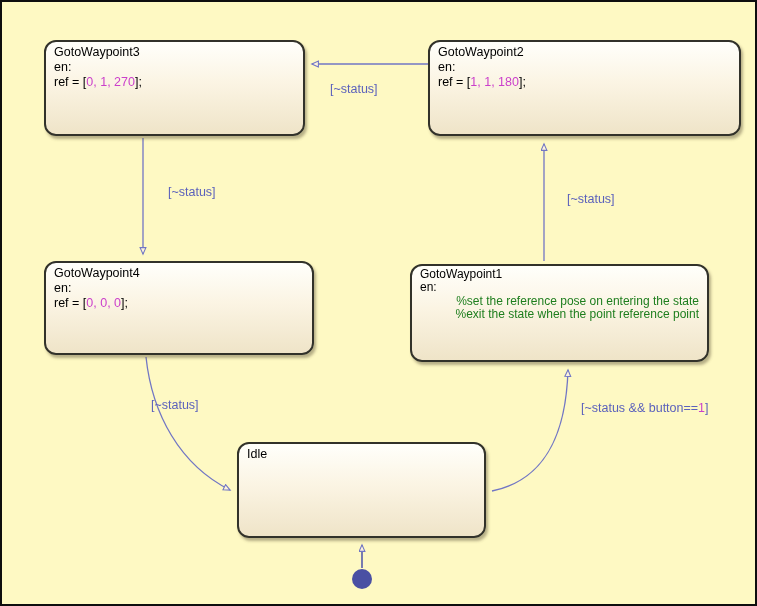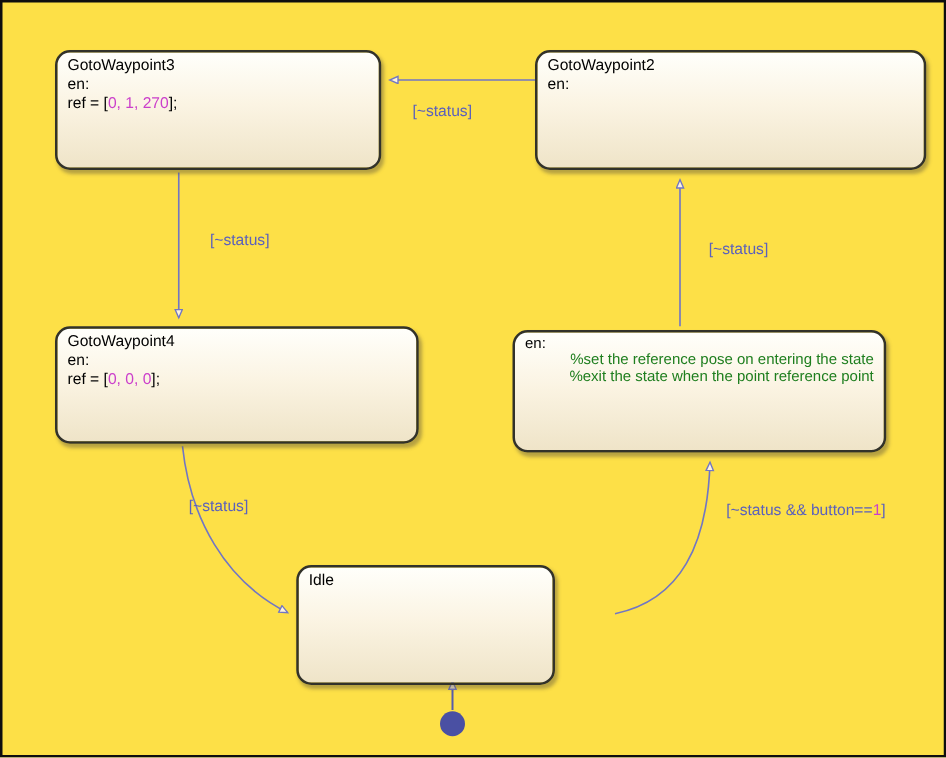--- a/index.html
+++ b/index.html
@@ -1,42 +1,42 @@
 <!DOCTYPE html>
 <html><head>
 <meta charset="utf-8">
 <style>
   html,body{margin:0;padding:0;background:#e8e8e8;}
   #stage{
     position:relative;
     width:757px;height:606px;
     box-sizing:border-box;
-    background:#fde047;
+    background:#fef9c3;
     border:2px solid #0e0e0e;
     overflow:hidden;
     font-family:"Liberation Sans",sans-serif;
   }
   #wires{position:absolute;left:0;top:0;width:757px;height:606px;}
   .state{
     position:absolute;
     box-sizing:border-box;
     border:2px solid #32322a;
     border-radius:12px;
     background:linear-gradient(180deg,#fffffb 0%,#fbf4e3 45%,#efe4c8 100%);
     box-shadow:2px 3px 3px rgba(95,85,60,0.45);
     padding:3px 8px;
     font-size:12.5px;
     line-height:15px;
     color:#000;
   }
   #state-gw3{left:42px;top:38px;width:261px;height:96px;}
   #state-gw2{left:426px;top:38px;width:313px;height:96px;}
-  #state-gw4{left:42px;top:259px;width:291px;height:94px;}
+  #state-gw4{left:42px;top:259px;width:270px;height:94px;}
   #state-gw1{left:408px;top:262px;width:299px;height:98px;font-size:12px;line-height:13.4px;padding-top:2px;}
-  #state-idle{left:235px;top:440px;width:207px;height:96px;margin-top:10px;}
+  #state-idle{left:235px;top:440px;width:249px;height:96px;}
   .num{color:#cb3fcb;}
   .comment{color:#1e7e1e;text-align:right;}
   .tlabel{
     position:absolute;
     color:#5b61bc;
     font-size:12.5px;
     line-height:15px;
     white-space:nowrap;
   }
   #tlabel-gw3-gw4{left:166px;top:183px;}
@@ -69,29 +69,31 @@
 
   <div class="state" id="state-gw3">
     <div>GotoWaypoint3</div>
     <div>en:</div>
     <div><span>ref = [</span><span class="num">0, 1, 270</span><span>];</span></div>
   </div>
 
   <div class="state" id="state-gw2">
     <div>GotoWaypoint2</div>
     <div>en:</div>
+    <div><span>ref = [</span><span class="num">1, 1, 180</span><span>];</span></div>
   </div>
 
   <div class="state" id="state-gw4">
     <div>GotoWaypoint4</div>
     <div>en:</div>
     <div><span>ref = [</span><span class="num">0, 0, 0</span><span>];</span></div>
   </div>
 
   <div class="state" id="state-gw1">
+    <div>GotoWaypoint1</div>
     <div>en:</div>
     <div class="comment">%set the reference pose on entering the state</div>
     <div class="comment">%exit the state when the point reference point</div>
   </div>
 
   <div class="state" id="state-idle">
     <div>Idle</div>
   </div>
 
   <div class="tlabel" id="tlabel-gw3-gw4">[~status]</div>

